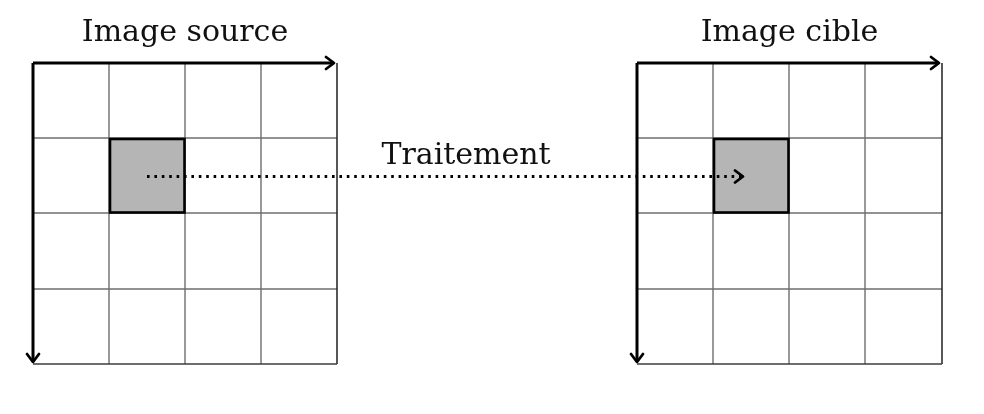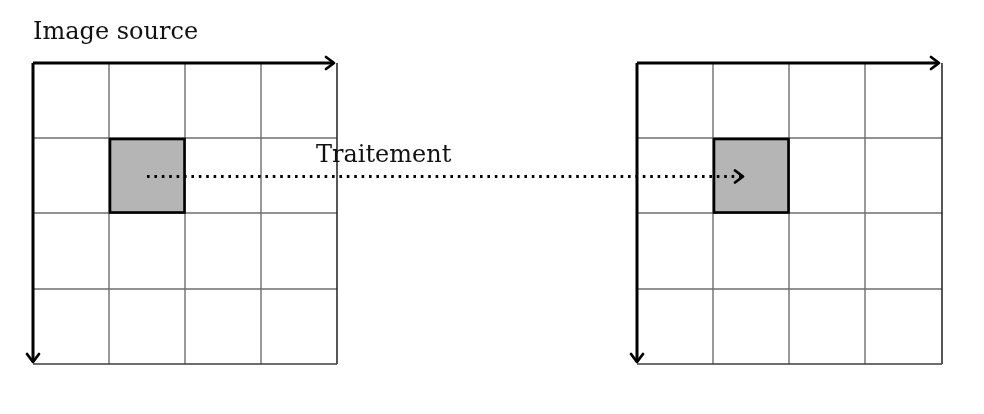--- a/index.html
+++ b/index.html
@@ -16,22 +16,23 @@
     overflow: hidden;
   }
   .diagram-svg {
     position: absolute;
     left: 0;
     top: 0;
   }
   .label {
     position: absolute;
     color: #111111;
-    font-size: 24px;
+    font-size: 30px;
     line-height: 34px;
+    text-align: center;
     white-space: nowrap;
     user-select: none;
   }
   .grid-title-source { left: 33px;  width: 304px; top: 14px; }
   .grid-title-target { left: 637px; width: 305px; top: 14px; }
   .arrow-label       { left: 316px; width: 300px; top: 137px; }
 </style>
 </head>
 <body>
 
@@ -82,16 +83,17 @@
 
       <line x1="637" y1="63" x2="939" y2="63" stroke="#000000" stroke-width="3" marker-end="url(#ah)"></line>
       <line x1="637" y1="63" x2="637" y2="362" stroke="#000000" stroke-width="3" marker-end="url(#ah)"></line>
     </g>
 
     <line x1="147" y1="176.5" x2="743" y2="176.5" stroke="#000000" stroke-width="3" stroke-dasharray="2.6 4.8" marker-end="url(#ah)"></line>
   </svg>
 
   <div class="label grid-title-source">Image source</div>
 
+  <div class="label grid-title-target">Image cible</div>
 
   <div class="label arrow-label">Traitement</div>
 
 </div>
 
 </body></html>

